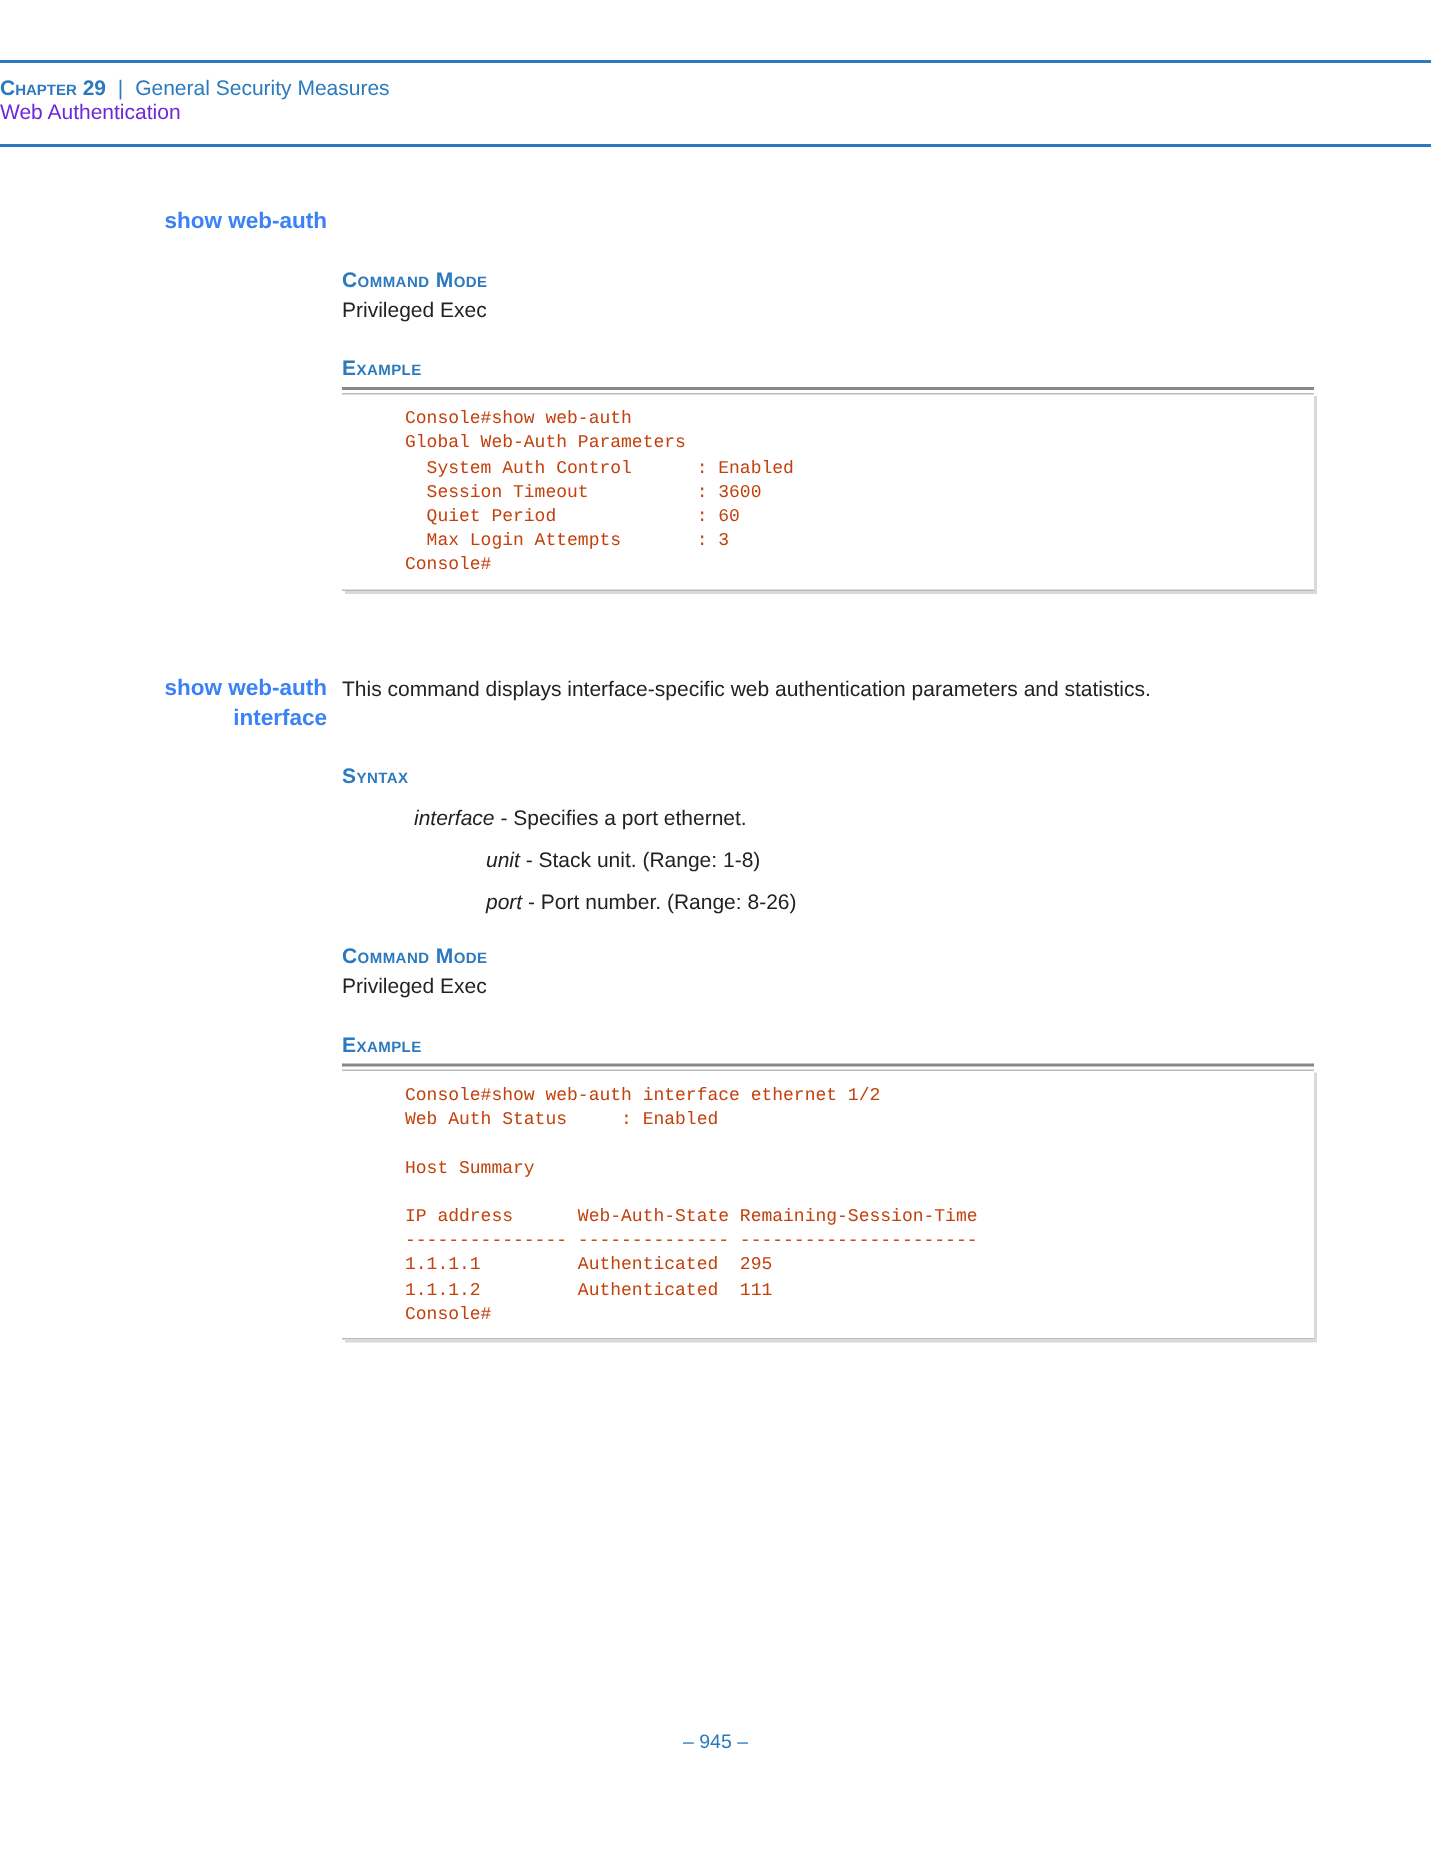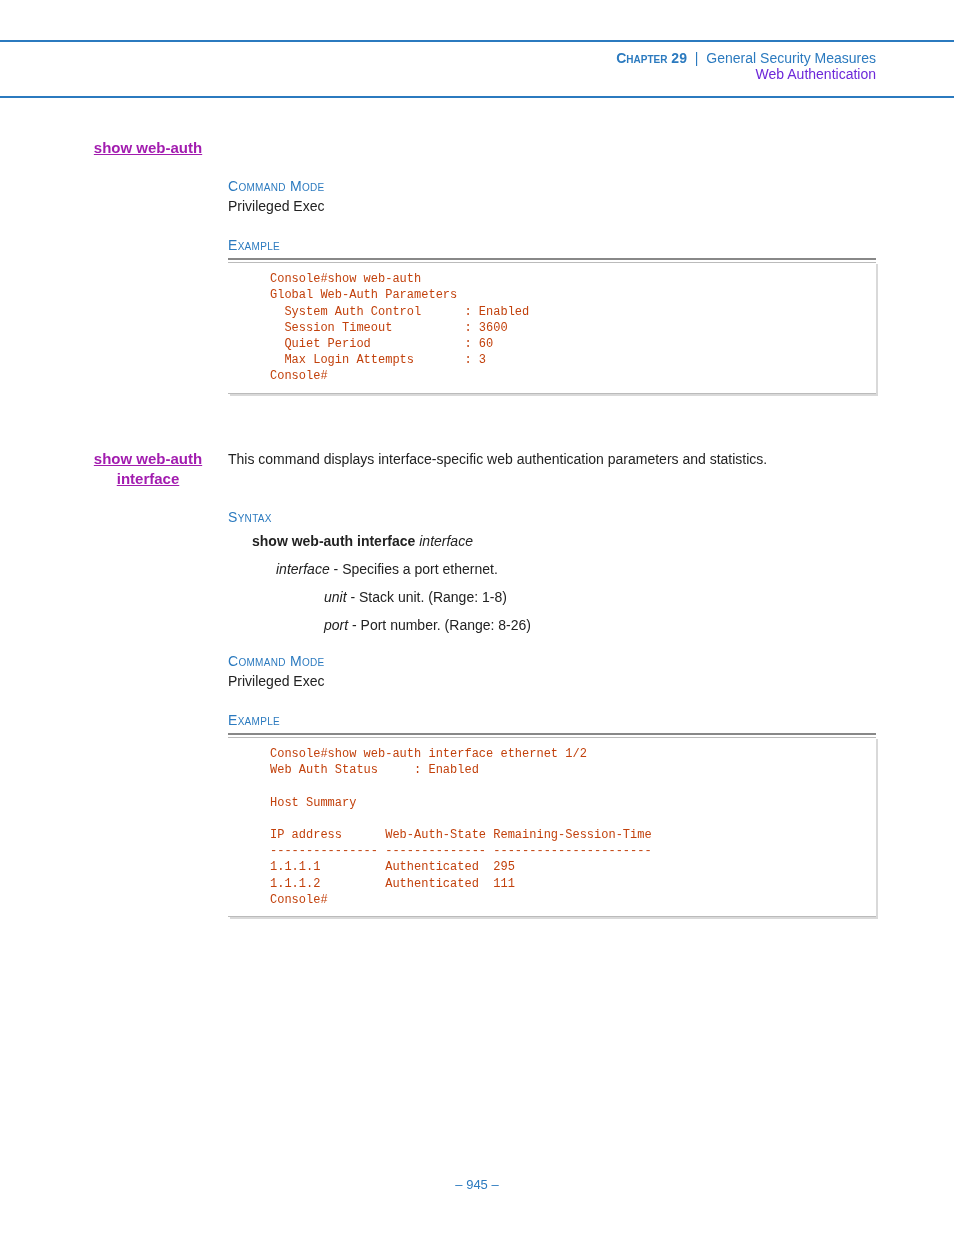--- a/index.html
+++ b/index.html
@@ -5,41 +5,41 @@
     * { margin: 0; padding: 0; box-sizing: border-box; }
     body {
       font-family: Verdana, Geneva, sans-serif;
       font-size: 14px;
       color: #222;
       width: 954px;
       background: #fff;
     }
     .topline { height: 2px; background: #2b7abf; margin-top: 40px; }
     .header {
-      text-align: right;
+      text-align: left;
       padding: 8px 78px 14px 0;
       border-bottom: 2px solid #2b7abf;
       font-size: 14px;
     }
     .chapter { font-variant: small-caps; font-weight: bold; color: #2b7abf; }
     .hdr-title { color: #2b7abf; }
     .hdr-sub { color: #6d28d9; }
     .pipe { color: #2b7abf; padding: 0 4px; }
     .content { padding: 40px 78px 0 78px; }
     .cmd-block { margin-bottom: 55px; }
     .cmd-row { display: flex; align-items: flex-start; }
     .cmd-name {
       width: 150px; min-width: 150px;
-      font-weight: bold; color: #a21caf;
-      text-align: center; padding-right: 10px;
-      font-size: 15px; line-height: 1.35; text-decoration: underline;
+      font-weight: bold; color: #3b82f6;
+      text-align: right; padding-right: 10px;
+      font-size: 15px; line-height: 1.35;
     }
     .cmd-desc { flex: 1; line-height: 1.5; font-size: 14px; }
     .section { margin-left: 150px; margin-top: 20px; }
-    .sec-title { font-variant: small-caps; font-weight: normal; color: #2b7abf; font-size: 14px; letter-spacing: 0.3px; }
+    .sec-title { font-variant: small-caps; font-weight: bold; color: #2b7abf; font-size: 14px; letter-spacing: 0.3px; }
     .sec-body { margin-top: 2px; line-height: 1.5; }
     .code-wrap { margin-left: 150px; margin-top: 5px; }
     .code-hr-top { height: 2px; background: #888; margin-bottom: 2px; }
     .code-box {
       border-top: 1px solid #bbb;
       border-bottom: 1px solid #bbb;
       padding: 8px 10px;
       position: relative;
       box-shadow: 2px 2px 0 rgba(0,0,0,0.15);
     }
@@ -99,25 +99,20 @@
     </div>
   </div>
 
   <div class="cmd-block">
     <div class="cmd-row">
       <div class="cmd-name">show web-auth interface</div>
       <div class="cmd-desc">This command displays interface-specific web authentication parameters and statistics.</div>
     </div>
     <div class="section">
       <div class="sec-title">Syntax</div>
-      <div class="syntax-line">
-        <span class="bold">show web-auth interface</span>
-        <span> </span>
-        <span class="ital">interface</span>
-      </div>
       <div class="syntax-line2">
         <span class="ital">interface</span>
         <span> - Specifies a port ethernet.</span>
       </div>
       <div class="syntax-line4">
         <span class="ital">unit</span>
         <span> - Stack unit. (Range: 1-8)</span>
       </div>
       <div class="syntax-line4">
         <span class="ital">port</span>

